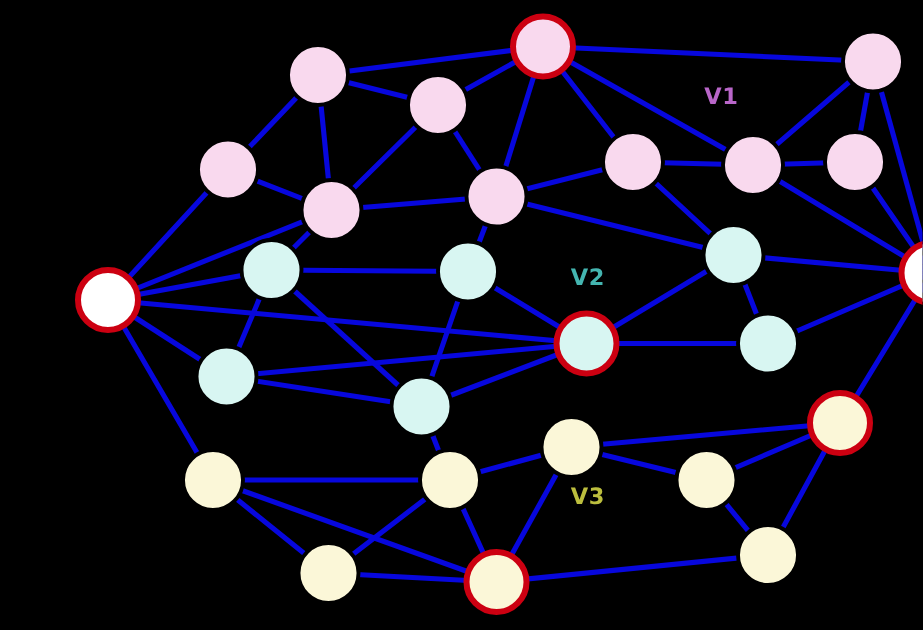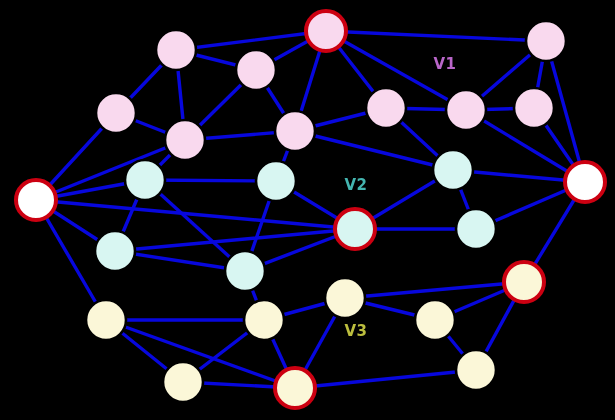--- a/index.html
+++ b/index.html
@@ -9,20 +9,21 @@
     width: 615px;
     height: 420px;
     overflow: hidden;
     font-family: "DejaVu Sans", sans-serif;
   }
   .graph-wrap {
     position: relative;
     width: 503px;
     height: 420px;
     background: #000000;
+    padding-left: 36px;
   }
   svg { display: block; }
   .cluster-label {
     font-family: "DejaVu Sans", sans-serif;
     font-weight: bold;
     font-size: 15px;
     letter-spacing: 0.5px;
   }
 </style>
 </head>

